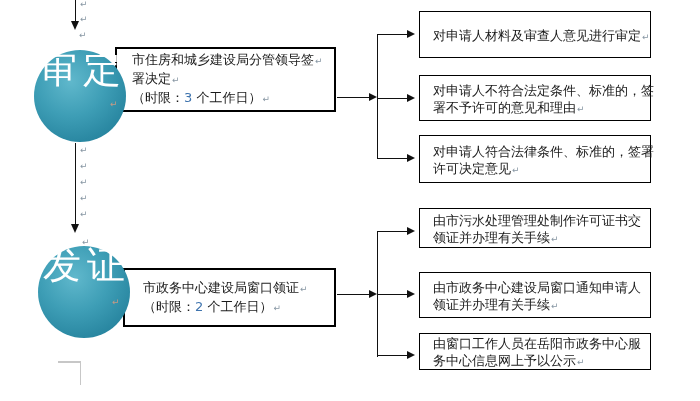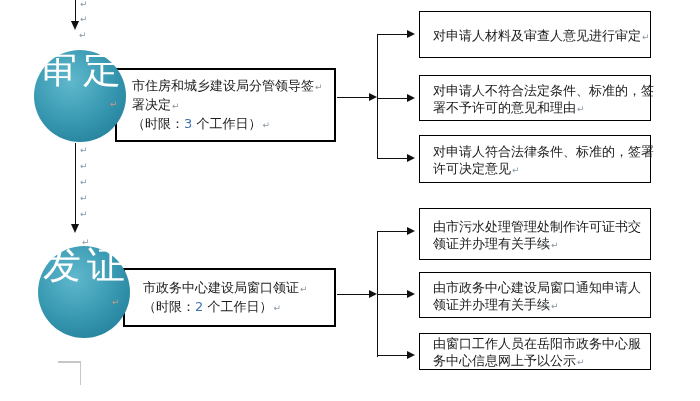--- a/index.html
+++ b/index.html
@@ -50,21 +50,21 @@
   <div class="ah-d" style="left:71px;top:21px"></div>
   <span class="mark" style="left:80px;top:0">↵</span>
   <span class="mark" style="left:80px;top:15px">↵</span>
   <span class="mark" style="left:79px;top:31px">↵</span>
 
   <div class="circle" style="left:34px;top:50px">
     <span class="circle-label">审定</span>
   </div>
   <span class="mark mark-tan" style="left:110px;top:100px">↵</span>
 
-  <div class="mainbox" style="left:115px;top:68px;width:221px;height:74px">
+  <div class="mainbox" style="left:115px;top:47px;width:221px;height:65px">
     <div class="tline"><span>市住房和城乡建设局分管领导签</span><span class="ret">↵</span></div>
     <div class="tline"><span>署决定</span><span class="ret">↵</span></div>
     <div class="tline"><span>（时限：</span><span class="digit">3</span><span> 个工作日）</span><span class="ret">↵</span></div>
   </div>
 
   <div class="hline" style="left:337px;top:97px;width:33px"></div>
   <div class="ah-r" style="left:369px;top:93px"></div>
   <div class="vline" style="left:377px;top:34px;height:125px"></div>
   <div class="hline" style="left:378px;top:34px;width:30px"></div>
   <div class="ah-r" style="left:407px;top:30px"></div>
@@ -107,21 +107,21 @@
   <div class="hline" style="left:337px;top:294px;width:33px"></div>
   <div class="ah-r" style="left:369px;top:290px"></div>
   <div class="vline" style="left:377px;top:231px;height:126px"></div>
   <div class="hline" style="left:378px;top:231px;width:30px"></div>
   <div class="ah-r" style="left:407px;top:227px"></div>
   <div class="hline" style="left:378px;top:294px;width:30px"></div>
   <div class="ah-r" style="left:407px;top:290px"></div>
   <div class="hline" style="left:378px;top:355px;width:30px"></div>
   <div class="ah-r" style="left:407px;top:351px"></div>
 
-  <div class="dbox" style="top:208px;height:52px">
+  <div class="dbox" style="top:208px;height:40px">
     <div class="tline"><span>由市污水处理管理处制作许可证书交</span></div>
     <div class="tline"><span>领证并办理有关手续</span><span class="ret">↵</span></div>
   </div>
   <div class="dbox" style="top:272px;height:46px">
     <div class="tline"><span>由市政务中心建设局窗口通知申请人</span></div>
     <div class="tline"><span>领证并办理有关手续</span><span class="ret">↵</span></div>
   </div>
   <div class="dbox" style="top:333px;height:37px">
     <div class="tline"><span>由窗口工作人员在岳阳市政务中心服</span></div>
     <div class="tline"><span>务中心信息网上予以公示</span><span class="ret">↵</span></div>

